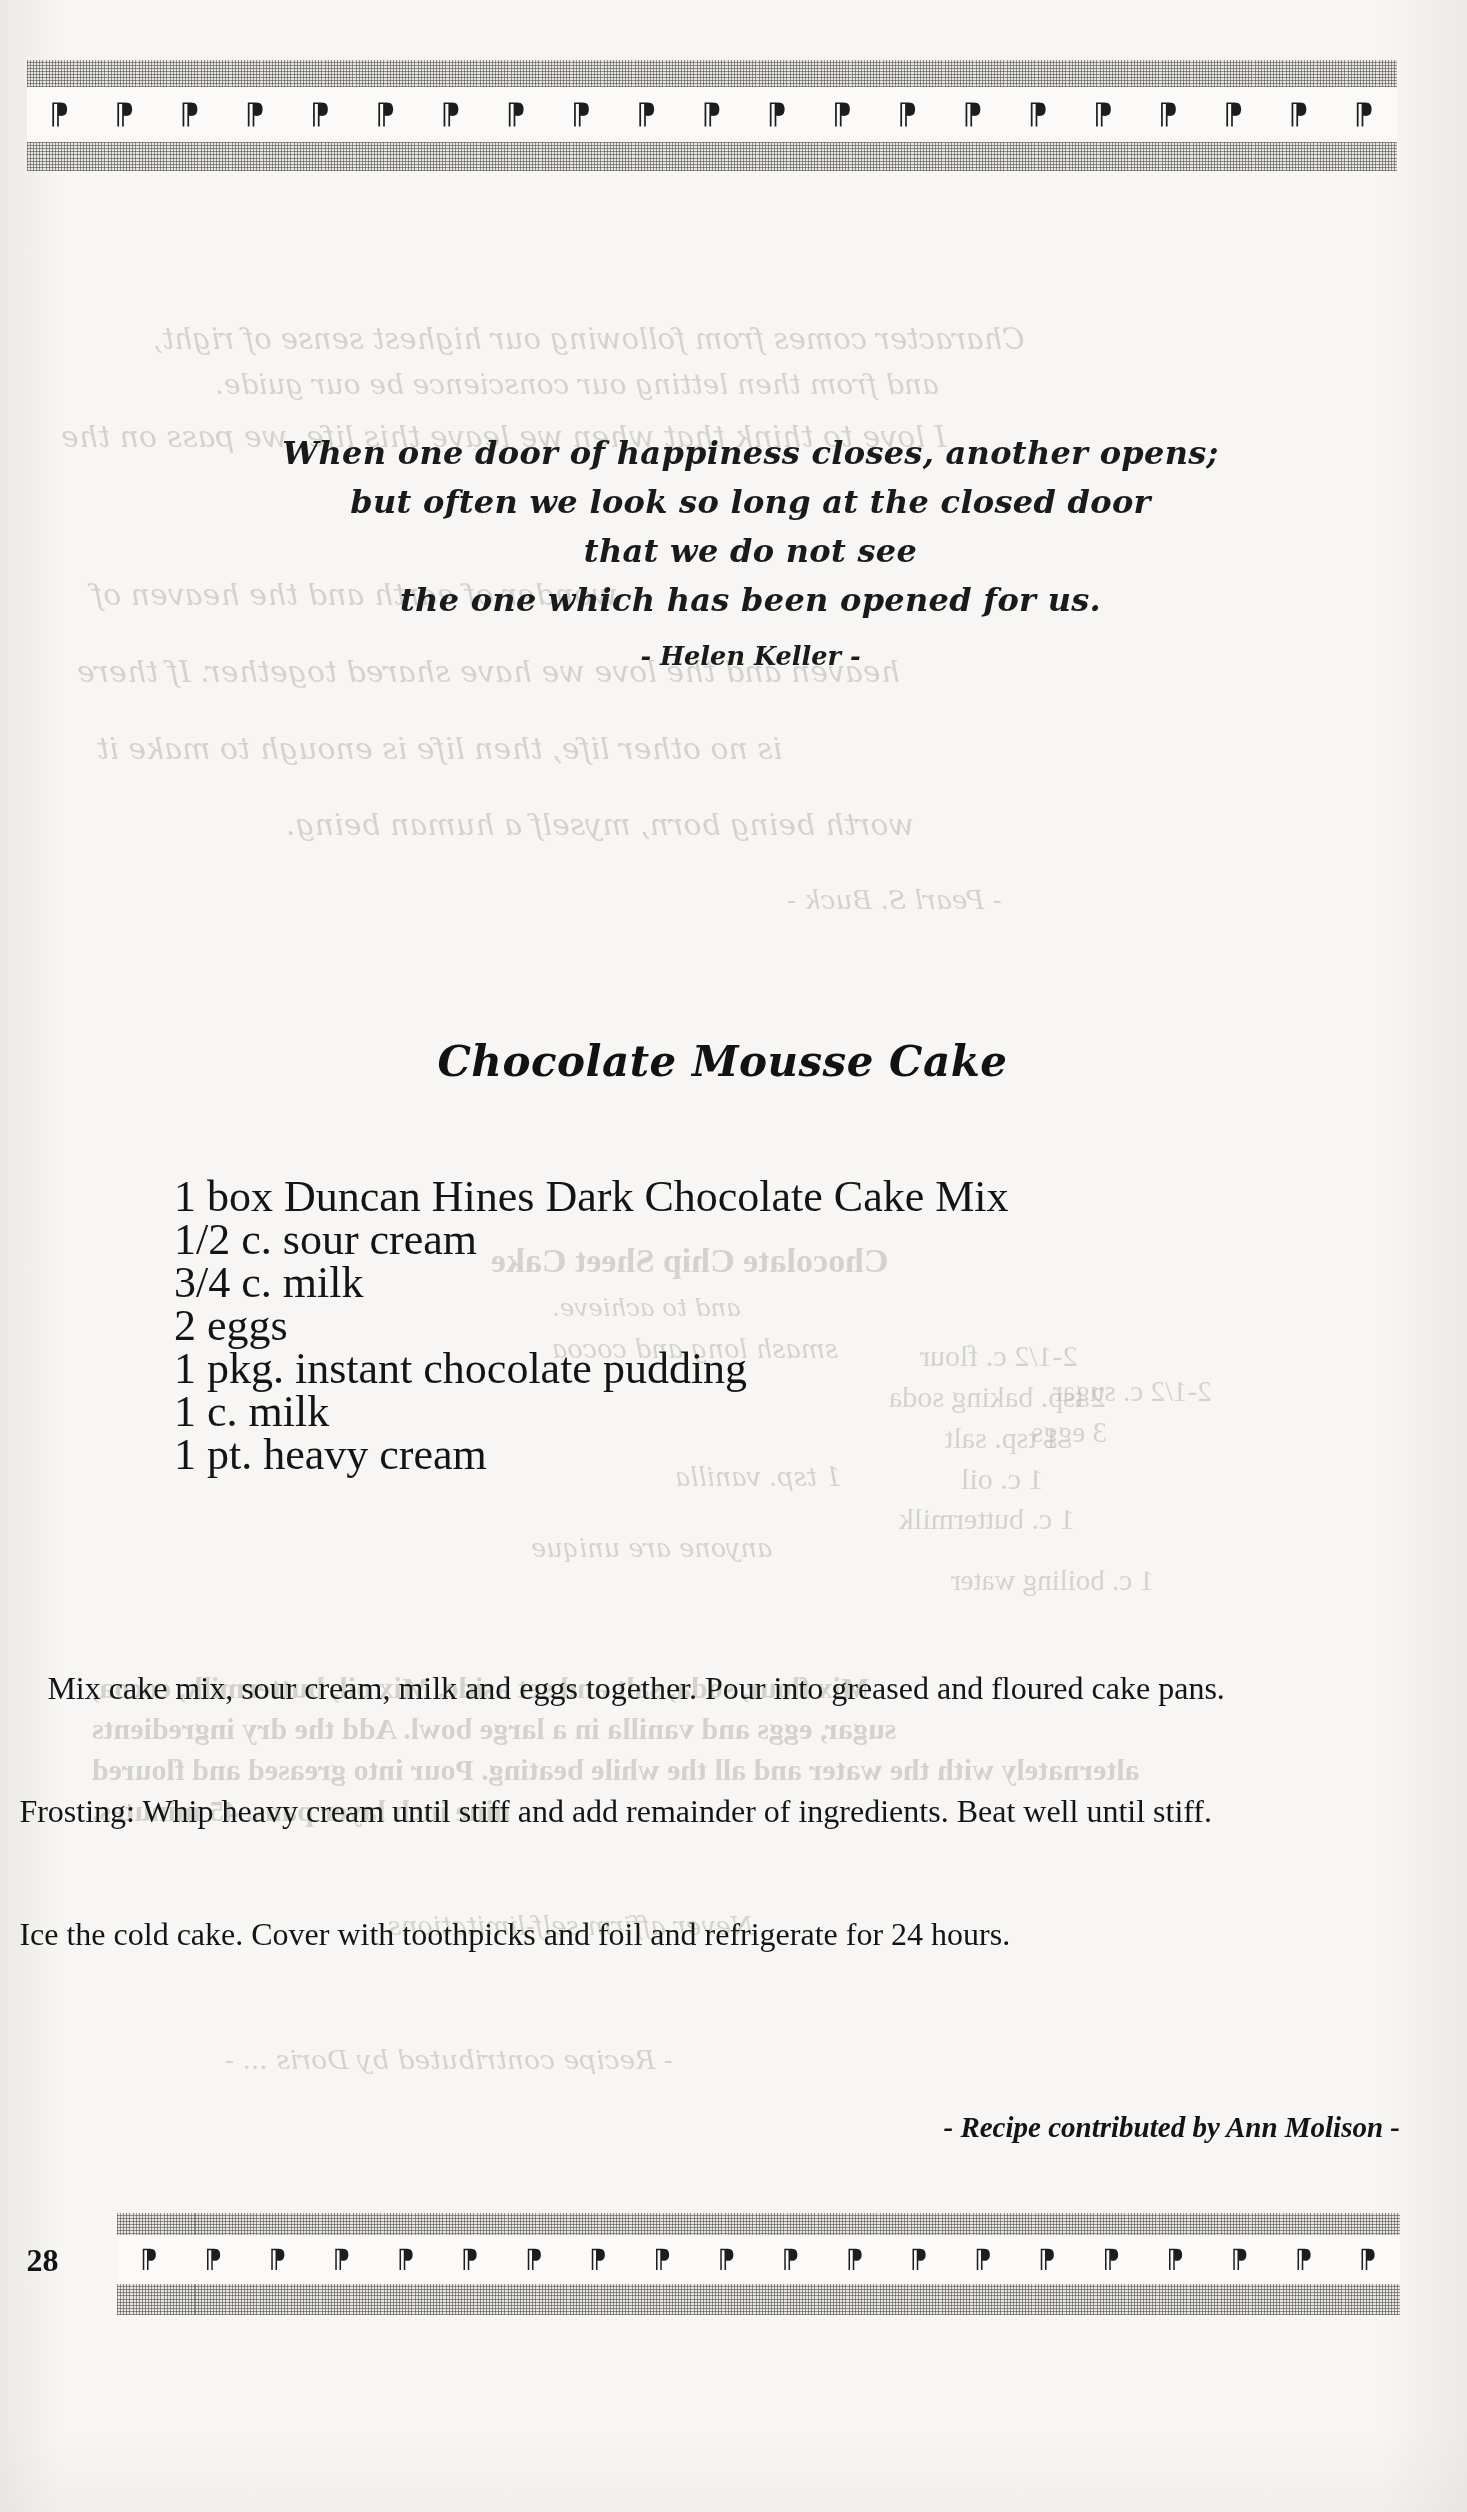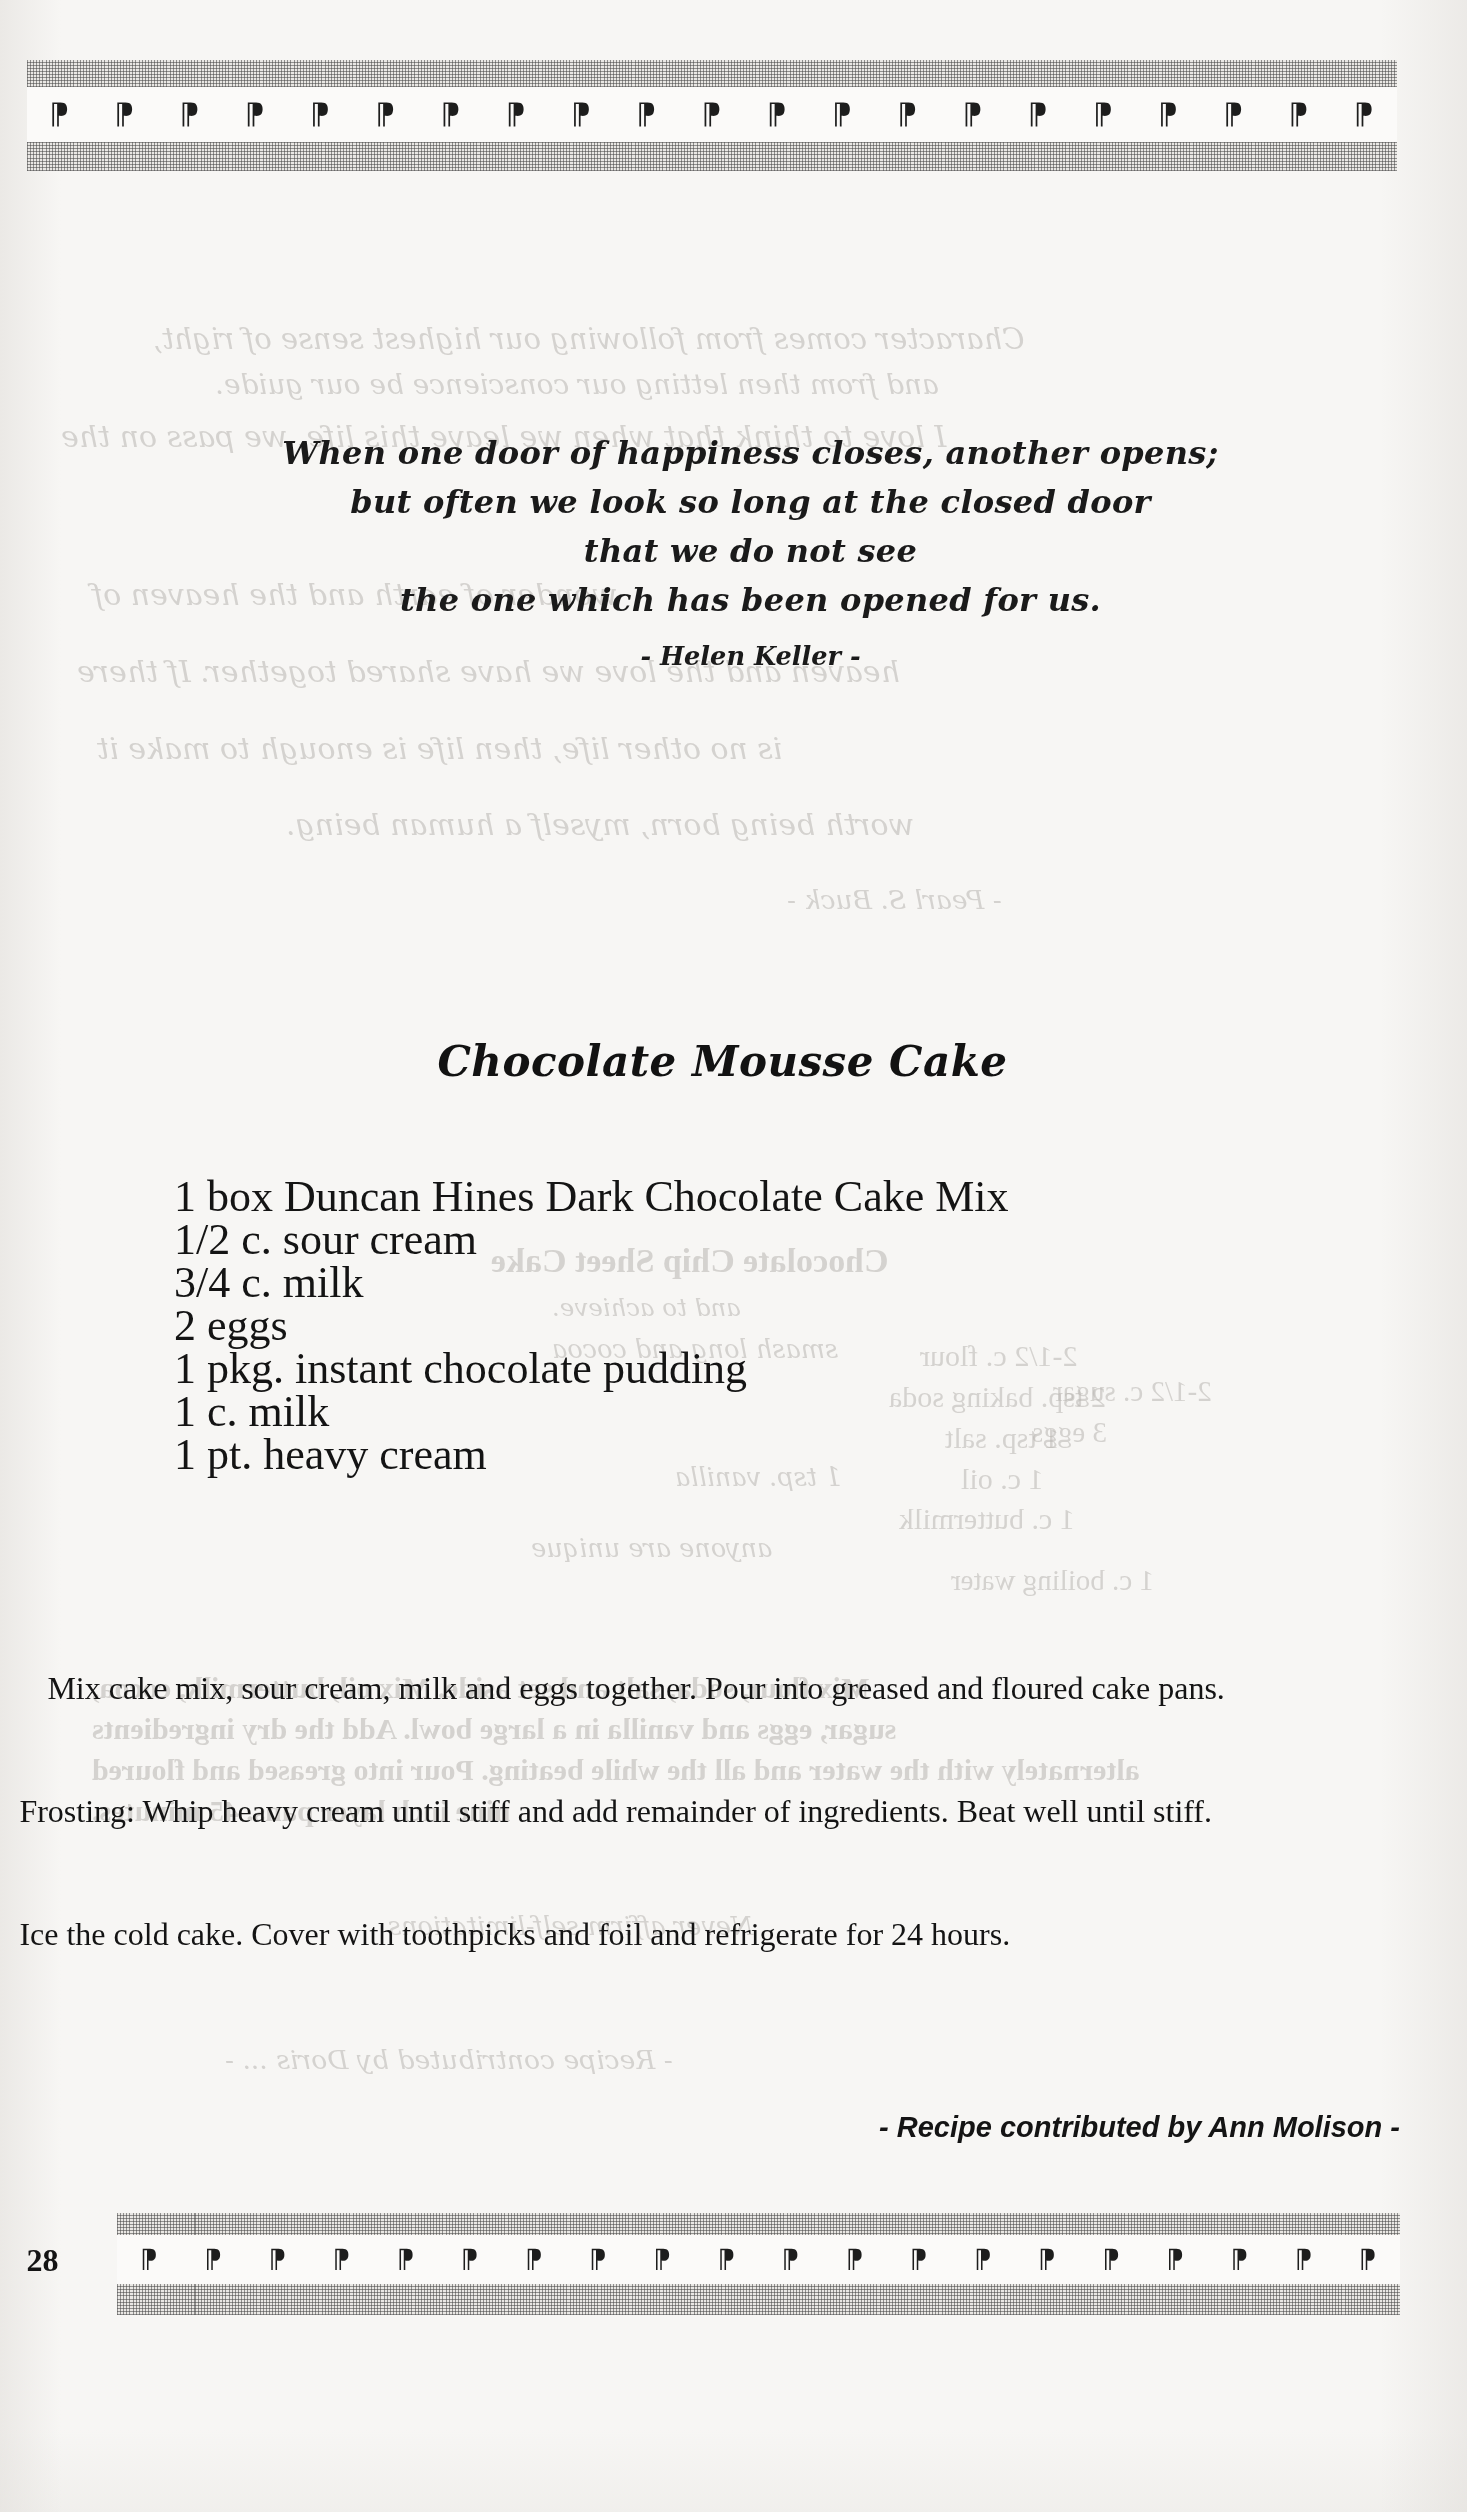--- a/index.html
+++ b/index.html
@@ -167,21 +167,21 @@
   #para-2 { top: 1758px; font-family: Liberation Serif, serif; }
   #para-3 { top: 1881px; }
 
   
   #contributor {
     position: absolute;
     left: 0;
     top: 2111px;
     width: 1400px;
     text-align: right;
-    font-family: Liberation Sans, sans-serif;
+    font-family: Liberation Serif, serif;
     font-style: italic;
     font-weight: bold;
     font-size: 29px;
     color: #141414;
   }
 
   
   #page-number {
     position: absolute;
     left: 26.6px;

